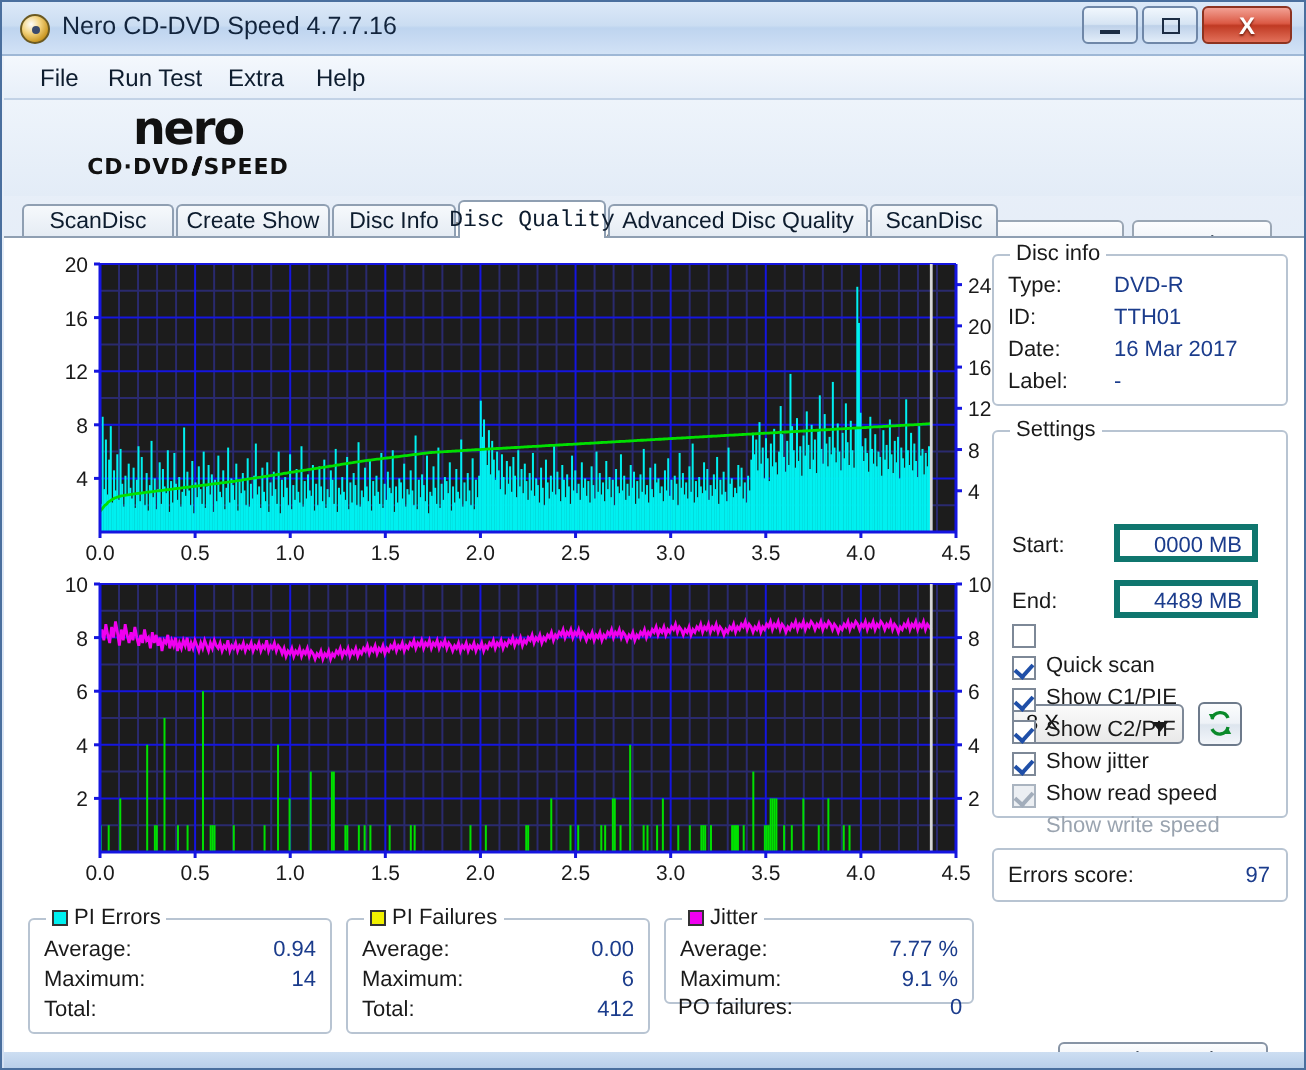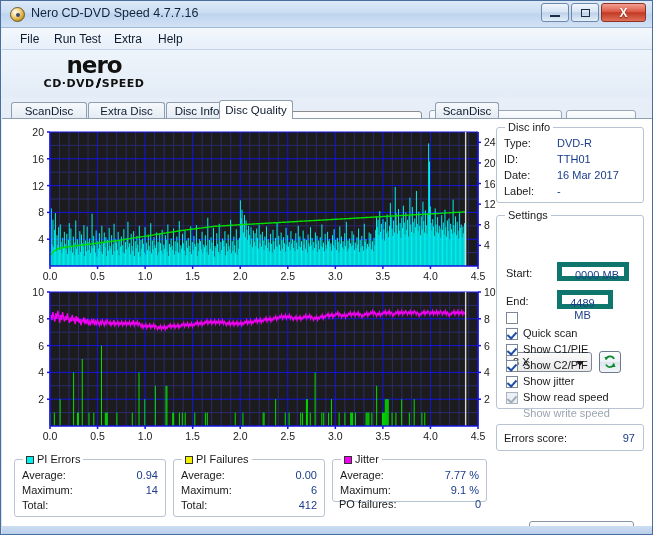--- a/index.html
+++ b/index.html
@@ -260,21 +260,21 @@
     color:#1a1a1a;
     white-space:nowrap;
   }
   .k { position:absolute; font-size:11px; color:#1a1a1a; white-space:nowrap; }
   .v { position:absolute; font-size:11px; color:#1b3c8c; white-space:nowrap; }
   .v.right { text-align:right; }
 
   .field {
     position:absolute;
     background:#fff;
-    border:5px solid #0f766e;
+    border:3px solid #0f766e;
     box-sizing:border-box;
   }
   .field-val {
     position:absolute; right:5px; top:2px;
     font-size:11px; color:#1b3c8c;
   }
   #speed-select {
     position:absolute; left:504px; top:233px;
     width:86px; height:20px;
     background: linear-gradient(180deg,#fbfbfb 0%,#e9e9e9 100%);
@@ -403,27 +403,30 @@
     <div class="tbtn" id="btn-exit">
       <div class="tbtn-label">Exit</div>
     </div>
   </div>
 
   <div id="tabstrip">
     <div class="tab" style="left:0px;   width:76px;">
         <div class="tab-label">ScanDisc</div>
       </div>
     <div class="tab" style="left:77px;  width:77px;">
-        <div class="tab-label">Extra Disc</div>
+        <div class="tab-label">Create Show</div>
       </div>
     <div class="tab" style="left:155px; width:62px;">
         <div class="tab-label">Disc Info</div>
       </div>
-    <div class="tab active" style="left:208px; width:74px;">
+    <div class="tab active" style="left:218px; width:74px;font-family:Liberation Mono, monospace;">
         <div class="tab-label">Disc Quality</div>
+      </div>
+    <div class="tab" style="left:293px; width:130px;">
+        <div class="tab-label">Advanced Disc Quality</div>
       </div>
     <div class="tab" style="left:424px; width:64px;">
         <div class="tab-label">ScanDisc</div>
       </div>
   </div>
 
   <div id="content">
 
     <div class="chart-wrap" style="left:8px; top:5px;">
       <svg id="chart1" class="chart-svg" width="486" height="160" viewBox="0 0 486 160">
@@ -1289,21 +1292,21 @@
         <path d="M2.4 3 L5.6 3 L4 6 Z" fill="#0a8a2a"></path>
         <path d="M13.6 13 L10.4 13 L12 10 Z" fill="#0a8a2a"></path>
       </svg>
     </div>
 
     <div class="k" style="left:504px; top:148px;">Start:</div>
     <div class="field" style="left:555px; top:143px; width:72px; height:19px;">
       <div class="field-val">0000 MB</div>
     </div>
     <div class="k" style="left:504px; top:176px;">End:</div>
-    <div class="field" style="left:555px; top:171px; width:56px; height:19px;text-align:center;">
+    <div class="field" style="left:555px; top:171px; width:72px; height:19px;text-align:center;">
       <div class="field-val">4489 MB</div>
     </div>
 
     <div class="cbrow" style="top:192px;">
       <div class="cbox"></div>
       <div class="cblabel">Quick scan</div>
     </div>
     <div class="cbrow" style="top:208px;">
       <div class="cbox checked"></div>
       <div class="cblabel">Show C1/PIE</div>

